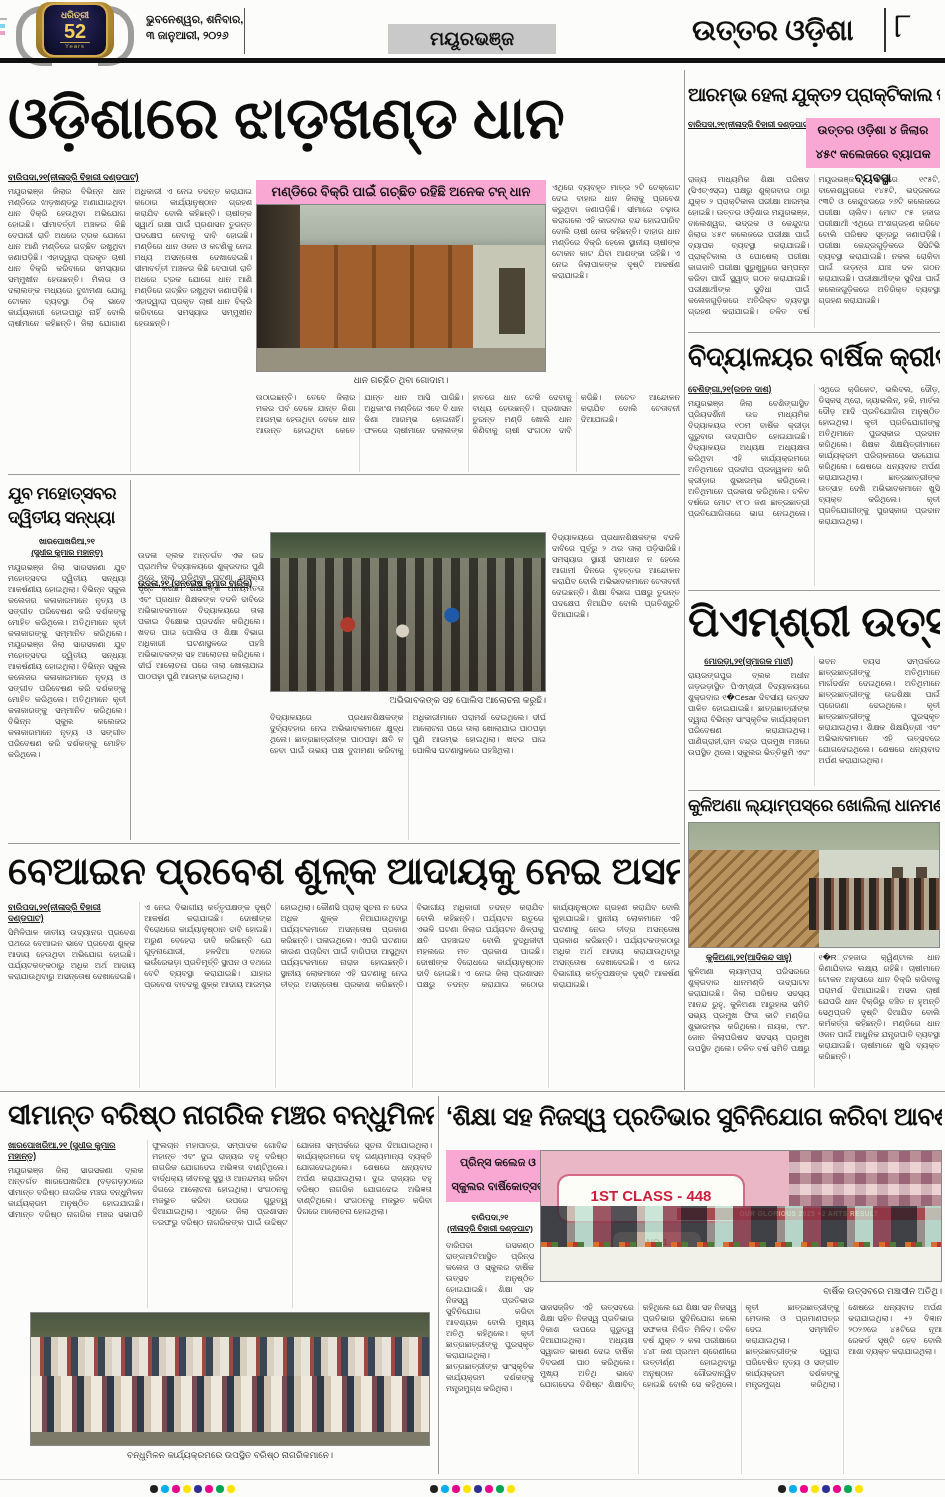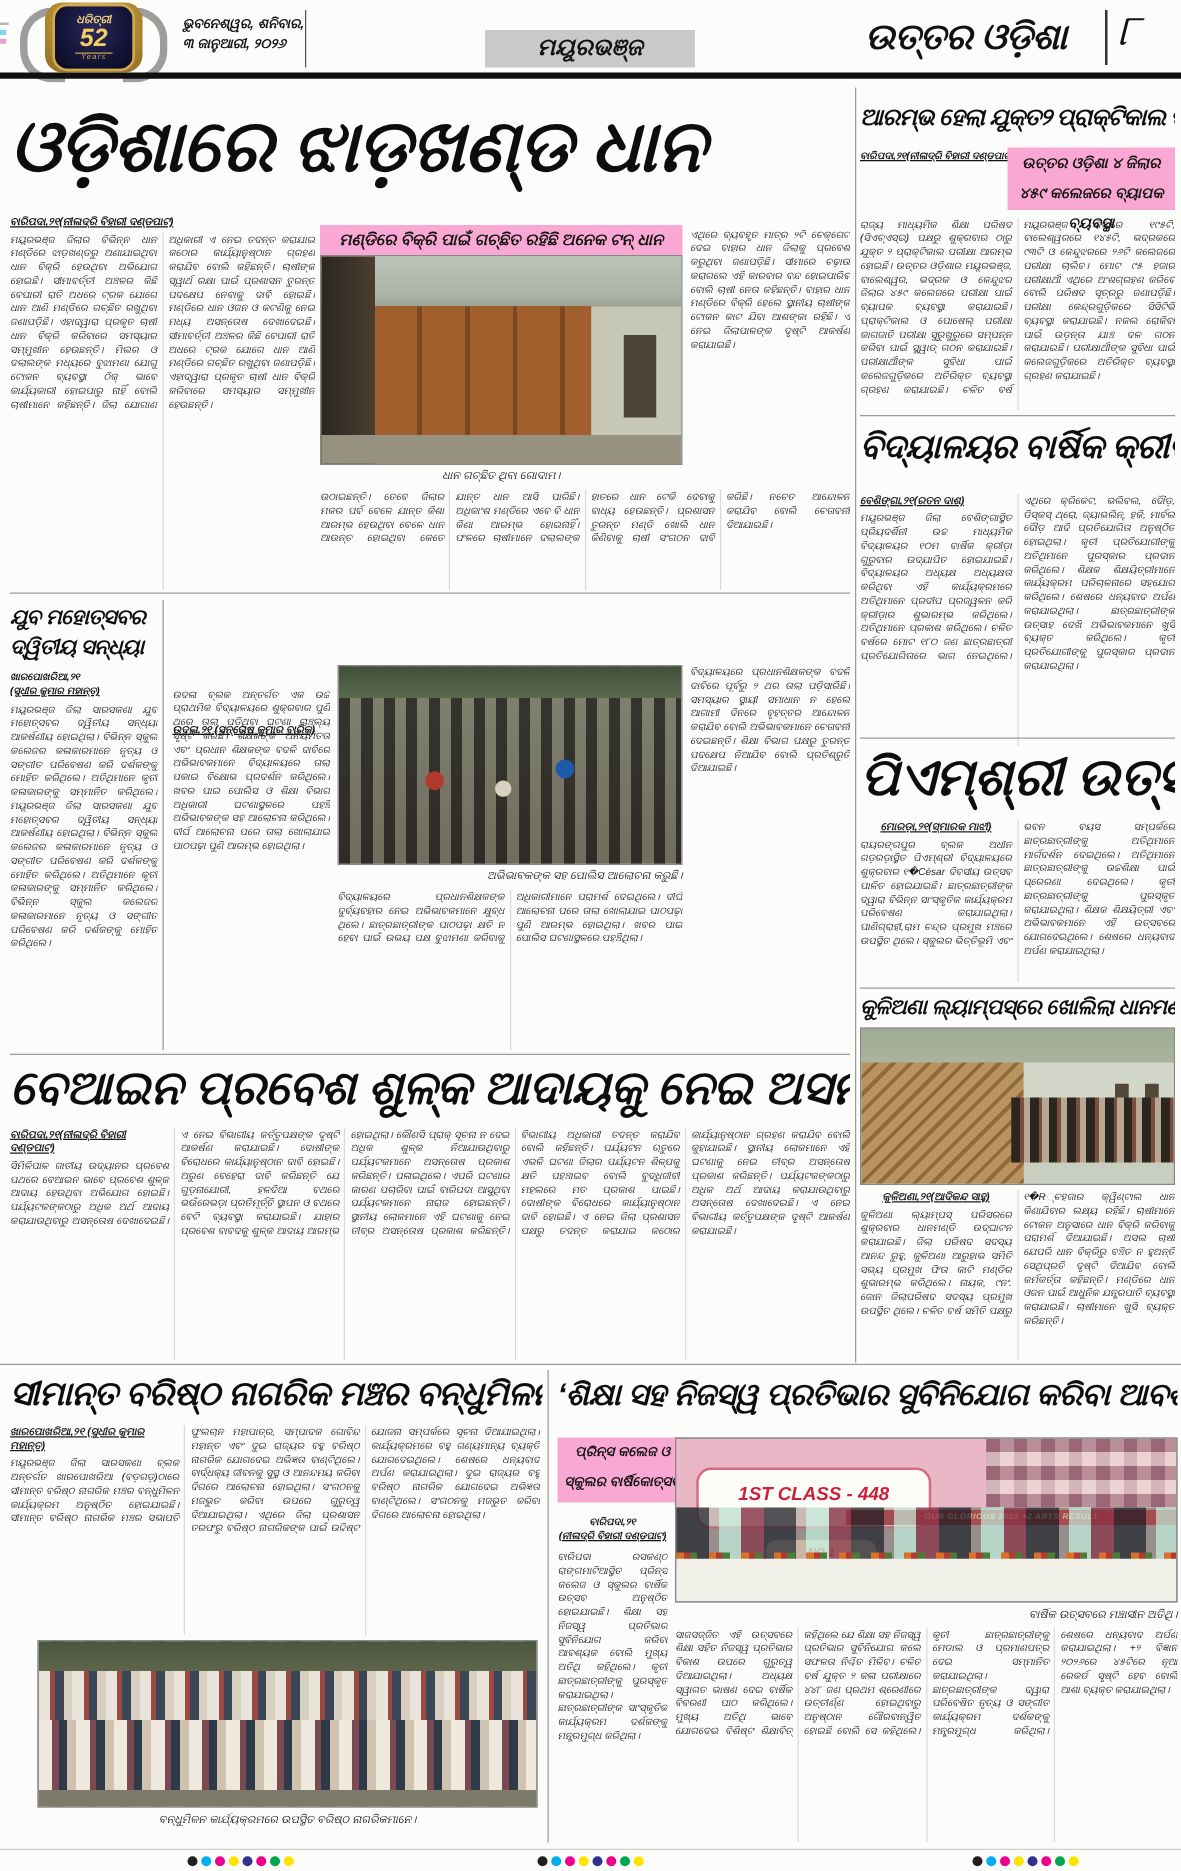--- a/index.html
+++ b/index.html
@@ -1,17 +1,17 @@
 <!DOCTYPE html>
 <html lang="or"><head>
 <meta charset="utf-8">
 <style>
   html,body{margin:0;padding:0;}
   body{background:#e8e8e4;font-family:"Liberation Sans","DejaVu Sans",sans-serif;}
-  #page{position:relative;width:945px;height:1497px;background:#fcfcfa;margin:0 auto;overflow:hidden;color:#111;font-style:italic;}
+  #page{position:relative;width:945px;height:1497px;background:#fcfcfa;margin:0 auto;overflow:hidden;color:#111;}
 
   
   .logo{position:absolute;left:16px;top:2px;width:118px;height:56px;}
   .logo .arc{position:absolute;top:4px;width:30px;height:48px;border:6px solid #9d9d9d;}
   .logo .arc.l{left:0;border-right:none;border-radius:26px 0 0 26px;}
   .logo .arc.r{right:0;border-left:none;border-radius:0 26px 26px 0;}
   .logo .gold{position:absolute;left:20px;top:0;width:78px;height:56px;border-radius:14px;
     background:radial-gradient(circle at 50% 30%,#e8c96a 0%,#b88f35 55%,#8a6a22 100%);}
   .logo .navy{position:absolute;left:26px;top:1px;width:66px;height:54px;border-radius:12px;
     background:radial-gradient(circle at 50% 35%,#2a2a60 0%,#141438 60%,#0a0a22 100%);
@@ -140,21 +140,21 @@
 
   <div class="body-block" style="left:552px;top:182px;width:128px;height:206px;column-count:1;">ଏଥିରେ ବ୍ୟବହୃତ ମାତ୍ର ୨ଟି ଚେକ୍‌ଗେଟ ଦେଇ ବାହାର ଧାନ ଜିଲାକୁ ପ୍ରବେଶ କରୁଥିବା ଜଣାପଡ଼ିଛି। ସୀମାରେ ଚଢ଼ାଉ କରାଗଲେ ଏହି କାରବାର ବନ୍ଦ ହୋଇପାରିବ ବୋଲି ଚାଷୀ ନେତା କହିଛନ୍ତି। ବାହାର ଧାନ ମଣ୍ଡିରେ ବିକ୍ରି ହେଲେ ସ୍ଥାନୀୟ ଚାଷୀଙ୍କ ଟୋକନ କାଟ ଯିବା ଆଶଙ୍କା ରହିଛି। ଏ ନେଇ ଜିଲାପାଳଙ୍କ ଦୃଷ୍ଟି ଆକର୍ଷଣ କରାଯାଇଛି।</div>
   <div class="body-block" style="left:256px;top:392px;width:424px;height:80px;column-count:4;">ଉଠାଇଛନ୍ତି। ତେବେ ଜିଲାର ମକର ପର୍ବ ବେଳେ ଯାନ୍ତ କିଶା ଆରମ୍ଭ ହେଉଥିବା ବେଳେ ଧାନ ଆଉନ୍ତ ହୋଇଥିବା କେତେ ଯାନ୍ତ ଧାନ ଆସି ପାରିଛି। ଅଧିକାଂଶ ମଣ୍ଡିରେ ଏବେ ବି ଧାନ କିଣା ଆରମ୍ଭ ହୋଇନାହିଁ। ଫଳରେ ଚାଷୀମାନେ ଦଲାଲଙ୍କ ହାତରେ ଧାନ ଟେକି ଦେବାକୁ ବାଧ୍ୟ ହେଉଛନ୍ତି। ପ୍ରଶାସନ ତୁରନ୍ତ ମଣ୍ଡି ଖୋଲି ଧାନ କିଣିବାକୁ ଚାଷୀ ସଂଗଠନ ଦାବି କରିଛି। ନଚେତ ଆନ୍ଦୋଳନ କରାଯିବ ବୋଲି ଚେତାବନୀ ଦିଆଯାଇଛି।</div>
 
   <div class="rule-h" style="left:8px;top:474px;width:672px;"></div>
 
   <div class="hl" style="left:8px;top:482px;width:120px;font-size:17px;line-height:24px;white-space:normal;">
     <span>ଯୁବ ମହୋତ୍ସବର</span><br>
     <span>ଦ୍ୱିତୀୟ ସନ୍ଧ୍ୟା</span>
   </div>
-  <div class="byline-abs" style="left:8px;top:536px;width:118px;font-size:8px;line-height:11px;">
+  <div class="byline-abs" style="left:8px;top:536px;width:118px;text-align:center;font-size:8px;line-height:11px;">
     <span>ଖାରପୋଖରିଆ,୨୧</span><br>
     <u>(ସୁଧୀର କୁମାର ମହାନ୍ତ)</u>
   </div>
   <div class="body-block" style="left:8px;top:562px;width:118px;height:278px;column-count:1;">ମୟୂରଭଞ୍ଜ ଜିଲା ସାରସକଣା ଯୁବ ମହୋତ୍ସବର ଦ୍ୱିତୀୟ ସନ୍ଧ୍ୟା ଆକର୍ଷଣୀୟ ହୋଇଥିଲା। ବିଭିନ୍ନ ସ୍କୁଲ କଲେଜର କଳାକାରମାନେ ନୃତ୍ୟ ଓ ସଙ୍ଗୀତ ପରିବେଷଣ କରି ଦର୍ଶକଙ୍କୁ ମୋହିତ କରିଥିଲେ। ଅତିଥିମାନେ କୃତୀ କଳାକାରଙ୍କୁ ସମ୍ମାନିତ କରିଥିଲେ। ମୟୂରଭଞ୍ଜ ଜିଲା ସାରସକଣା ଯୁବ ମହୋତ୍ସବର ଦ୍ୱିତୀୟ ସନ୍ଧ୍ୟା ଆକର୍ଷଣୀୟ ହୋଇଥିଲା। ବିଭିନ୍ନ ସ୍କୁଲ କଲେଜର କଳାକାରମାନେ ନୃତ୍ୟ ଓ ସଙ୍ଗୀତ ପରିବେଷଣ କରି ଦର୍ଶକଙ୍କୁ ମୋହିତ କରିଥିଲେ। ଅତିଥିମାନେ କୃତୀ କଳାକାରଙ୍କୁ ସମ୍ମାନିତ କରିଥିଲେ। ବିଭିନ୍ନ ସ୍କୁଲ କଲେଜର କଳାକାରମାନେ ନୃତ୍ୟ ଓ ସଙ୍ଗୀତ ପରିବେଷଣ କରି ଦର୍ଶକଙ୍କୁ ମୋହିତ କରିଥିଲେ।</div>
   <div class="rule-v" style="left:130px;top:480px;height:360px;"></div>
 
   <div class="byline-abs" style="left:138px;top:550px;margin-top:28px;"><u>ଉଦଳା,୨୧ (ସନ୍ତୋଷ କୁମାର ବାରିକ)</u></div>
   <div class="body-block" style="left:138px;top:550px;width:126px;height:290px;column-count:1;">ଉଦଳା ବ୍ଲକ ଅନ୍ତର୍ଗତ ଏକ ଉଚ୍ଚ ପ୍ରାଥମିକ ବିଦ୍ୟାଳୟରେ ଶୁକ୍ରବାର ପୁଣି ଥରେ ତାଲା ପଡ଼ିଥିବା ଘଟଣା ଚାଞ୍ଚଲ୍ୟ ସୃଷ୍ଟି କରିଛି। ଶିକ୍ଷକଙ୍କ ଅନିୟମିତତା ଏବଂ ପ୍ରଧାନ ଶିକ୍ଷକଙ୍କ ବଦଳି ଦାବିରେ ଅଭିଭାବକମାନେ ବିଦ୍ୟାଳୟରେ ତାଲା ପକାଇ ବିକ୍ଷୋଭ ପ୍ରଦର୍ଶନ କରିଥିଲେ। ଖବର ପାଇ ପୋଲିସ ଓ ଶିକ୍ଷା ବିଭାଗ ଅଧିକାରୀ ଘଟଣାସ୍ଥଳରେ ପହଞ୍ଚି ଅଭିଭାବକଙ୍କ ସହ ଆଲୋଚନା କରିଥିଲେ। ଦୀର୍ଘ ଆଲୋଚନା ପରେ ତାଲା ଖୋଲାଯାଇ ପାଠପଢ଼ା ପୁଣି ଆରମ୍ଭ ହୋଇଥିଲା।</div>
   <div class="photo ph-crowd" style="left:270px;top:532px;width:276px;height:160px;"></div>
   <div class="caption" style="left:270px;top:695px;width:276px;text-align:right;font-weight:normal;">ଅଭିଭାବକଙ୍କ ସହ ପୋଲିସ ଆଲୋଚନା କରୁଛି।</div>
@@ -173,21 +173,21 @@
 
   <div class="hl" style="left:688px;top:80px;width:252px;font-size:19px;line-height:30px;letter-spacing:-0.8px;">ଆରମ୍ଭ ହେଲା ଯୁକ୍ତ୨ ପ୍ରାକ୍ଟିକାଲ ପରୀକ୍ଷା</div>
   <div class="byline-abs" style="left:688px;top:120px;font-size:8px;"><u>ବାରିପଦା,୨୧(ନୀଳାଦ୍ରି ବିହାରୀ ଦଣ୍ଡପାଟ)</u></div>
   <div class="capbox" style="left:806px;top:118px;width:134px;height:50px;font-size:12px;line-height:24px;">
     <span>ଉତ୍ତର ଓଡ଼ିଶା ୪ ଜିଲାର ୪୫୯ କଲେଜରେ ବ୍ୟାପକ ବ୍ୟବସ୍ଥା</span>
   </div>
   <div class="body-block" style="left:688px;top:174px;width:252px;height:154px;column-count:2;">ରାଜ୍ୟ ମାଧ୍ୟମିକ ଶିକ୍ଷା ପରିଷଦ (ସିଏଚ୍‌ଏସ୍‌ଇ) ପକ୍ଷରୁ ଶୁକ୍ରବାର ଠାରୁ ଯୁକ୍ତ ୨ ପ୍ରାକ୍ଟିକାଲ ପରୀକ୍ଷା ଆରମ୍ଭ ହୋଇଛି। ଉତ୍ତର ଓଡ଼ିଶାର ମୟୂରଭଞ୍ଜ, ବାଲେଶ୍ୱର, ଭଦ୍ରକ ଓ କେନ୍ଦୁଝର ଜିଲାର ୪୫୯ କଲେଜରେ ପରୀକ୍ଷା ପାଇଁ ବ୍ୟାପକ ବ୍ୟବସ୍ଥା କରାଯାଇଛି। ପ୍ରାକ୍ଟିକାଲ ଓ ପୋଷେଲ୍ ପରୀକ୍ଷା କାଗଜାତି ପରୀକ୍ଷା ସୁରୁଖୁରୁରେ ସମ୍ପନ୍ନ କରିବା ପାଇଁ ସ୍କ୍ୱାଡ୍ ଗଠନ କରାଯାଇଛି। ପରୀକ୍ଷାର୍ଥୀଙ୍କ ସୁବିଧା ପାଇଁ କଲେଜଗୁଡ଼ିକରେ ଅତିରିକ୍ତ ବ୍ୟବସ୍ଥା ଗ୍ରହଣ କରାଯାଇଛି। ଚଳିତ ବର୍ଷ ମୟୂରଭଞ୍ଜ ଜିଲାରେ ୧୯୫ଟି, ବାଲେଶ୍ୱରରେ ୧୪୫ଟି, ଭଦ୍ରକରେ ୯୩ଟି ଓ କେନ୍ଦୁଝରରେ ୨୬ଟି କଲେଜରେ ପରୀକ୍ଷା ଚାଲିବ। ମୋଟ ୯୫ ହଜାର ପରୀକ୍ଷାର୍ଥୀ ଏଥିରେ ଅଂଶଗ୍ରହଣ କରିବେ ବୋଲି ପରିଷଦ ସୂତ୍ରରୁ ଜଣାପଡ଼ିଛି। ପରୀକ୍ଷା କେନ୍ଦ୍ରଗୁଡ଼ିକରେ ସିସିଟିଭି ବ୍ୟବସ୍ଥା କରାଯାଇଛି। ନକଲ ରୋକିବା ପାଇଁ ଉଡ଼ନ୍ତା ଯାଞ୍ଚ ଦଳ ଗଠନ କରାଯାଇଛି। ପରୀକ୍ଷାର୍ଥୀଙ୍କ ସୁବିଧା ପାଇଁ କଲେଜଗୁଡ଼ିକରେ ଅତିରିକ୍ତ ବ୍ୟବସ୍ଥା ଗ୍ରହଣ କରାଯାଇଛି।</div>
 
   <div class="rule-h" style="left:688px;top:332px;width:252px;"></div>
   <div class="hl" style="left:688px;top:336px;width:252px;font-size:27px;line-height:42px;">ବିଦ୍ୟାଳୟର ବାର୍ଷିକ କ୍ରୀଡ଼ା</div>
-  <div class="body-block" style="left:688px;top:384px;width:252px;height:202px;column-count:2;margin-top:11px;">
+  <div class="body-block" style="left:688px;top:384px;width:252px;height:202px;column-count:2;">
     <span class="byline" style="text-align:left;"><u>ବେଶିଙ୍ଗା,୨୧(ରତନ ଦାଶ)</u></span>
     <span>ମୟୂରଭଞ୍ଜ ଜିଲା ବେଶିଙ୍ଗାସ୍ଥିତ ପ୍ରିୟଦର୍ଶିନୀ ଉଚ୍ଚ ମାଧ୍ୟମିକ ବିଦ୍ୟାଳୟର ୧୦ମ ବାର୍ଷିକ କ୍ରୀଡ଼ା ଗୁରୁବାର ଉଦ୍‌ଯାପିତ ହୋଇଯାଇଛି। ବିଦ୍ୟାଳୟର ଅଧ୍ୟକ୍ଷ ଅଧ୍ୟକ୍ଷତା କରିଥିବା ଏହି କାର୍ଯ୍ୟକ୍ରମରେ ଅତିଥିମାନେ ପ୍ରଦୀପ ପ୍ରଜ୍ୱଳନ କରି କ୍ରୀଡ଼ାର ଶୁଭାରମ୍ଭ କରିଥିଲେ। ଅତିଥିମାନେ ପ୍ରକାଶ କରିଥିଲେ। ଚଳିତ ବର୍ଷରେ ମୋଟ ୧୮୦ ଜଣ ଛାତ୍ରଛାତ୍ରୀ ପ୍ରତିଯୋଗିତାରେ ଭାଗ ନେଇଥିଲେ। ଏଥିରେ କ୍ରିକେଟ, ଭଲିବଲ, ଦୌଡ଼, ଡିସ୍କସ୍ ଥ୍ରୋ, ଜ୍ୟାଭଲିନ୍, ହକି, ମାର୍ବଲ ଦୌଡ଼ ଆଦି ପ୍ରତିଯୋଗିତା ଅନୁଷ୍ଠିତ ହୋଇଥିଲା। କୃତୀ ପ୍ରତିଯୋଗୀଙ୍କୁ ଅତିଥିମାନେ ପୁରସ୍କାର ପ୍ରଦାନ କରିଥିଲେ। ଶିକ୍ଷକ ଶିକ୍ଷୟିତ୍ରୀମାନେ କାର୍ଯ୍ୟକ୍ରମ ପରିଚାଳନାରେ ସହଯୋଗ କରିଥିଲେ। ଶେଷରେ ଧନ୍ୟବାଦ ଅର୍ପଣ କରାଯାଇଥିଲା। ଛାତ୍ରଛାତ୍ରୀଙ୍କ ଉତ୍ସାହ ଦେଖି ଅଭିଭାବକମାନେ ଖୁସି ବ୍ୟକ୍ତ କରିଥିଲେ। କୃତୀ ପ୍ରତିଯୋଗୀଙ୍କୁ ପୁରସ୍କାର ପ୍ରଦାନ କରାଯାଇଥିଲା।</span>
   </div>
 
   <div class="rule-h" style="left:688px;top:590px;width:252px;"></div>
   <div class="hl" style="left:688px;top:594px;width:252px;font-size:42px;line-height:56px;">ପିଏମ୍‌ଶ୍ରୀ ଉତ୍ସବ</div>
   <div class="body-block" style="left:688px;top:656px;width:252px;height:130px;column-count:2;">
     <span class="byline"><u>ମୋରଡ଼ା,୨୧(ସ୍ମାରକ ମାଝୀ)</u></span>
     <span>ରାୟରଙ୍ଗପୁର ବ୍ଲକ ଅଧୀନ ଗଡ଼ରଡ଼ାସ୍ଥିତ ପିଏମ୍‌ଶ୍ରୀ ବିଦ୍ୟାଳୟରେ ଶୁକ୍ରବାର ୧�César ଦିବସୀୟ ଉତ୍ସବ ପାଳିତ ହୋଇଯାଇଛି। ଛାତ୍ରଛାତ୍ରୀଙ୍କ ଦ୍ୱାରା ବିଭିନ୍ନ ସାଂସ୍କୃତିକ କାର୍ଯ୍ୟକ୍ରମ ପରିବେଷଣ କରାଯାଇଥିଲା। ପାଣିଗ୍ରାହୀ,ରାମ ଚନ୍ଦ୍ର ପ୍ରମୁଖ ମଞ୍ଚରେ ଉପସ୍ଥିତ ଥିଲେ। ସ୍କୁଲର ଭିତ୍ତିଭୂମି ଏବଂ ଭବନ ବୟସ ସମ୍ପର୍କରେ ଛାତ୍ରଛାତ୍ରୀଙ୍କୁ ଅତିଥିମାନେ ମାର୍ଗଦର୍ଶନ ଦେଇଥିଲେ। ଅତିଥିମାନେ ଛାତ୍ରଛାତ୍ରୀଙ୍କୁ ଉଚ୍ଚଶିକ୍ଷା ପାଇଁ ପ୍ରେରଣା ଦେଇଥିଲେ। କୃତୀ ଛାତ୍ରଛାତ୍ରୀଙ୍କୁ ପୁରସ୍କୃତ କରାଯାଇଥିଲା। ଶିକ୍ଷକ ଶିକ୍ଷୟିତ୍ରୀ ଏବଂ ଅଭିଭାବକମାନେ ଏହି ଉତ୍ସବରେ ଯୋଗଦେଇଥିଲେ। ଶେଷରେ ଧନ୍ୟବାଦ ଅର୍ପଣ କରାଯାଇଥିଲା।</span>
   </div>

